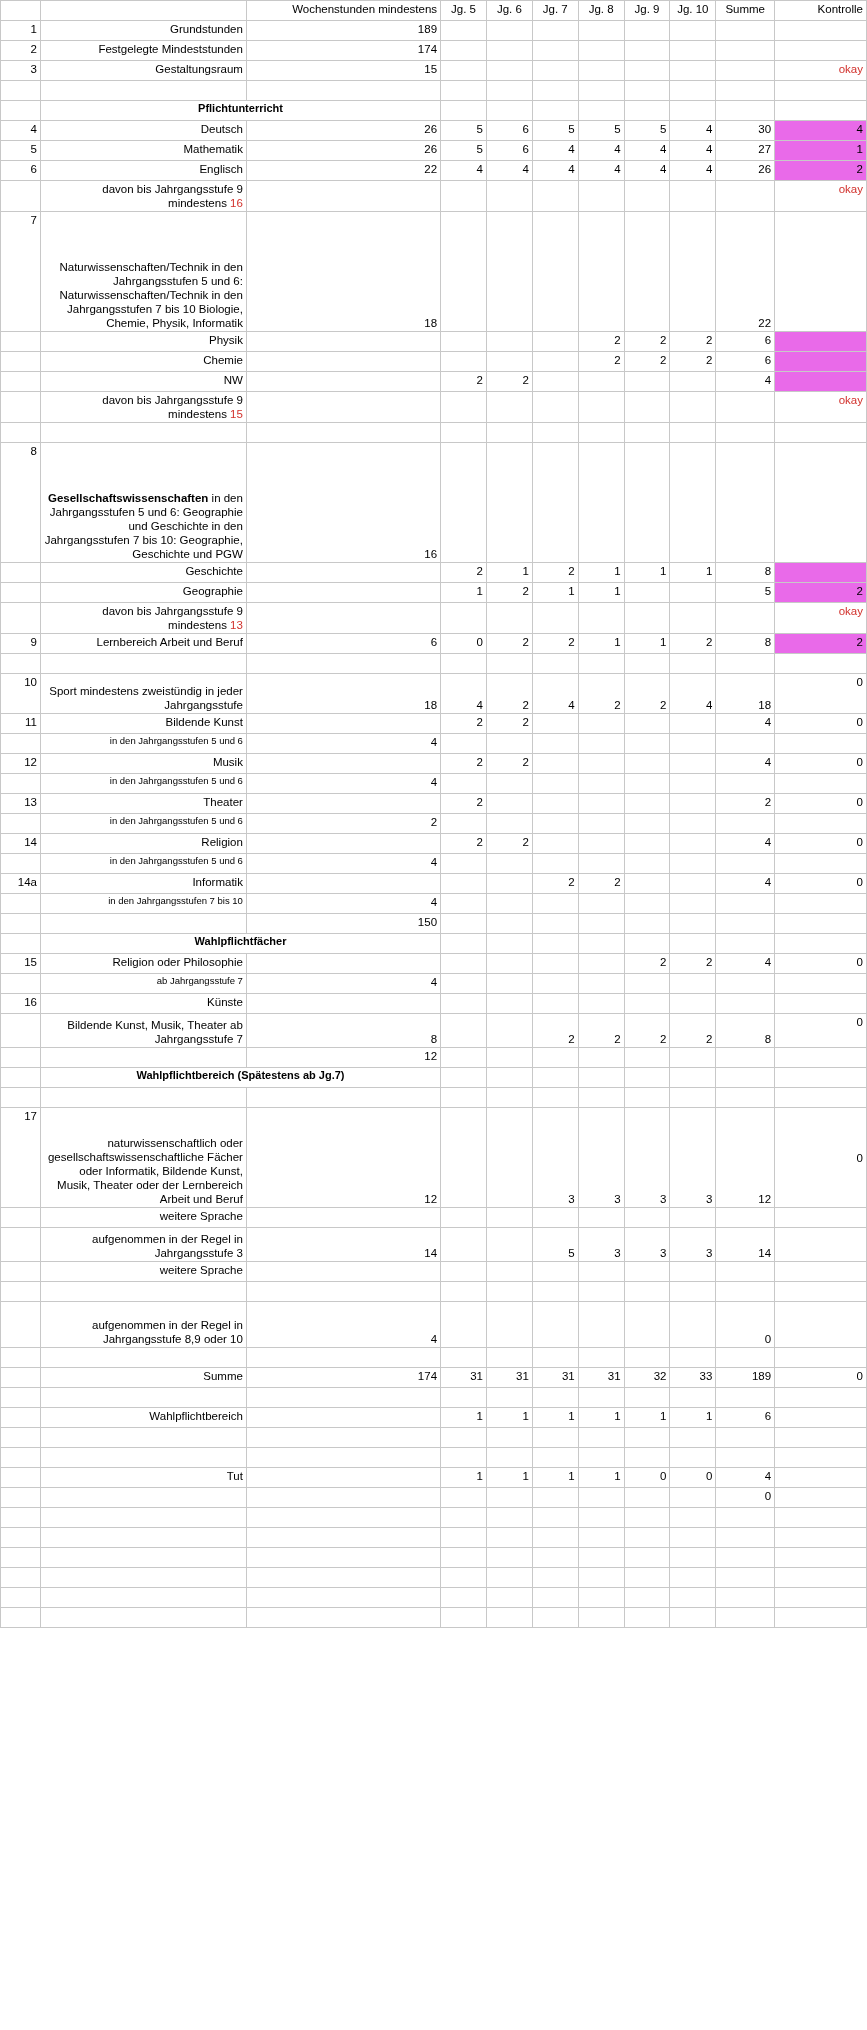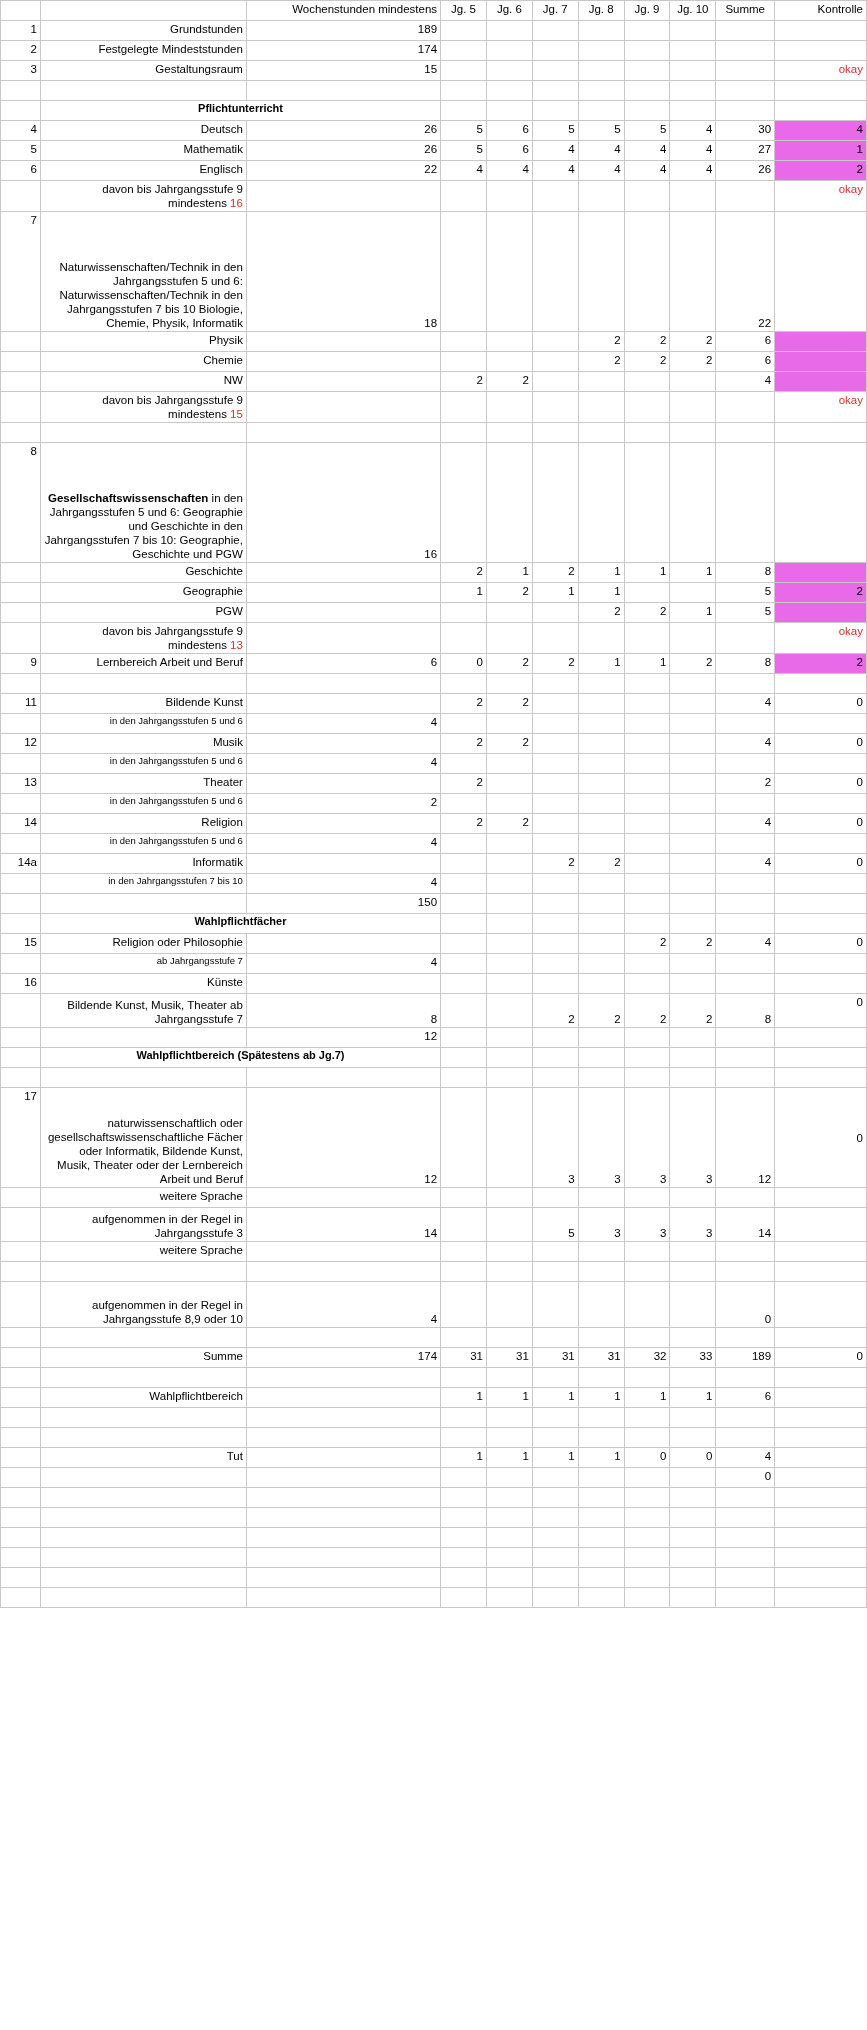--- a/index.html
+++ b/index.html
@@ -324,33 +324,20 @@
           <td class="num" style="vertical-align: top;"></td>
           <td class="num" style="vertical-align: top;">1</td>
           <td class="num" style="vertical-align: top;">2</td>
           <td class="num" style="vertical-align: top;">1</td>
           <td class="num" style="vertical-align: top;">1</td>
           <td class="num" style="vertical-align: top;"></td>
           <td class="num" style="vertical-align: top;"></td>
           <td class="num" style="vertical-align: top;">5</td>
           <td class="num pink">2</td>
         </tr>
-        <tr>
-          <td class="num"></td>
-          <td class="left">PGW</td>
-          <td class="num" style="vertical-align: top;"></td>
-          <td class="num" style="vertical-align: top;"></td>
-          <td class="num" style="vertical-align: top;"></td>
-          <td class="num" style="vertical-align: top;"></td>
-          <td class="num" style="vertical-align: top;">2</td>
-          <td class="num" style="vertical-align: top;">2</td>
-          <td class="num" style="vertical-align: top;">1</td>
-          <td class="num" style="vertical-align: top;">5</td>
-          <td class="num pink"></td>
-        </tr>
         <tr style="height: 30px;">
           <td class="num"></td>
           <td class="left">davon bis Jahrgangsstufe 9 mindestens <span class="red">13</span></td>
           <td class="num" style="vertical-align: top;"></td>
           <td class="num" style="vertical-align: top;"></td>
           <td class="num" style="vertical-align: top;"></td>
           <td class="num" style="vertical-align: top;"></td>
           <td class="num" style="vertical-align: top;"></td>
           <td class="num" style="vertical-align: top;"></td>
           <td class="num" style="vertical-align: top;"></td>
@@ -375,20 +362,33 @@
           <td></td>
           <td></td>
           <td></td>
           <td></td>
           <td></td>
           <td></td>
           <td></td>
           <td></td>
           <td></td>
           <td></td>
+        </tr>
+        <tr style="height: 40px;">
+          <td class="num">10</td>
+          <td class="left" style="vertical-align: bottom;">Sport mindestens zweistündig in jeder Jahrgangsstufe</td>
+          <td class="num" style="vertical-align: bottom;">18</td>
+          <td class="num" style="vertical-align: bottom;">4</td>
+          <td class="num" style="vertical-align: bottom;">2</td>
+          <td class="num" style="vertical-align: bottom;">4</td>
+          <td class="num" style="vertical-align: bottom;">2</td>
+          <td class="num" style="vertical-align: bottom;">2</td>
+          <td class="num" style="vertical-align: bottom;">4</td>
+          <td class="num" style="vertical-align: bottom;">18</td>
+          <td class="num">0</td>
         </tr>
         <tr>
           <td class="num">11</td>
           <td class="left">Bildende Kunst</td>
           <td class="num" style="vertical-align: top;"></td>
           <td class="num" style="vertical-align: top;">2</td>
           <td class="num" style="vertical-align: top;">2</td>
           <td class="num" style="vertical-align: top;"></td>
           <td class="num" style="vertical-align: top;"></td>
           <td class="num" style="vertical-align: top;"></td>

